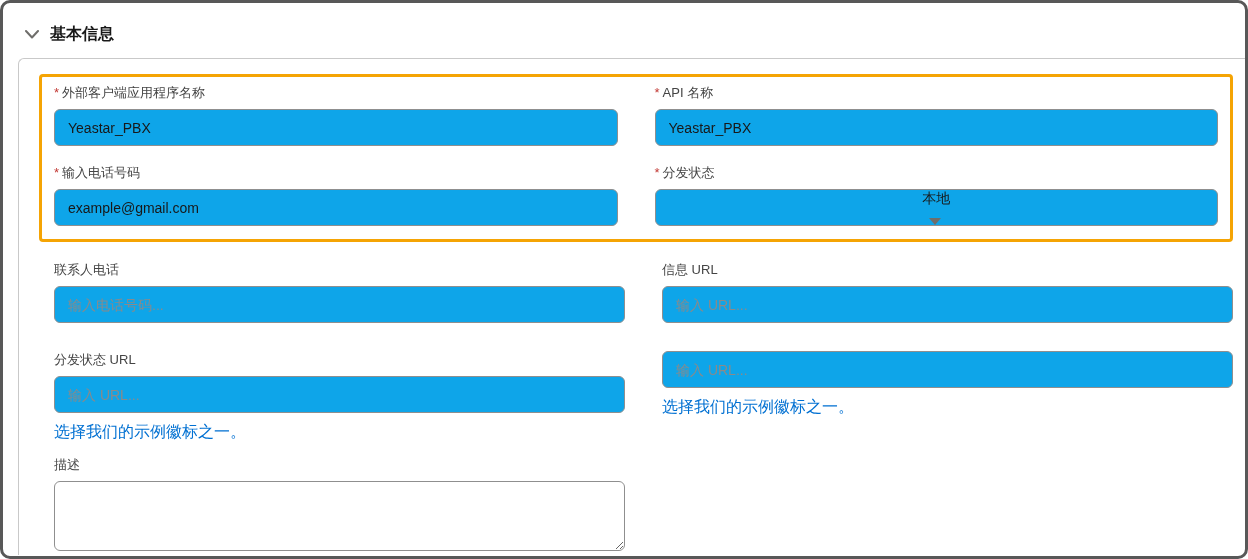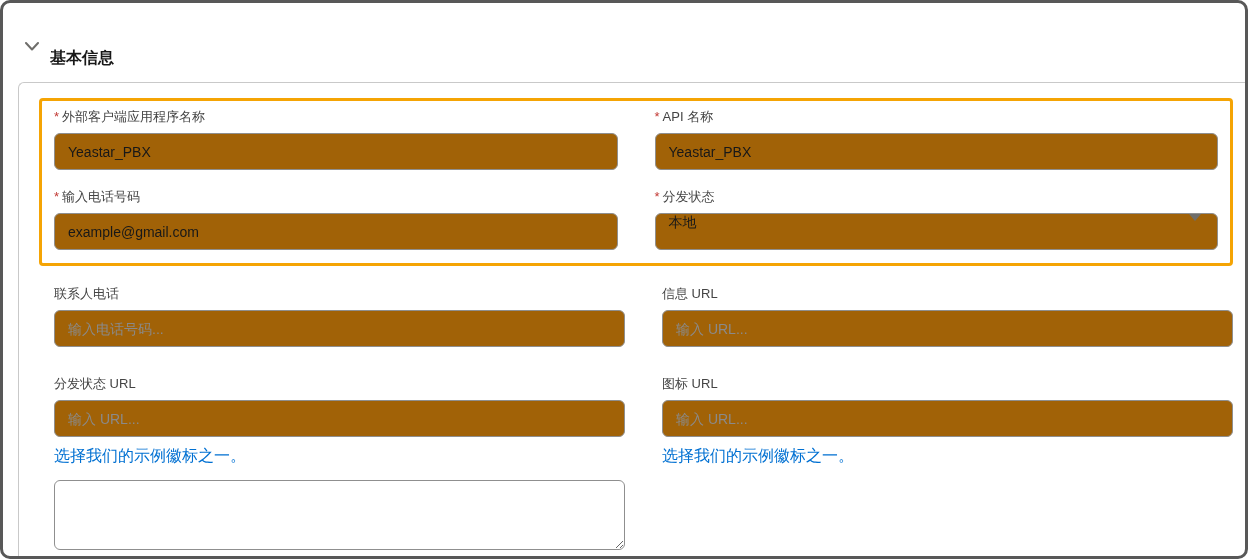--- a/index.html
+++ b/index.html
@@ -12,21 +12,21 @@
     border: 3px solid #585858;
     border-radius: 10px;
     background: #fff;
     overflow: hidden;
   }
 
   .section-header {
     display: flex; align-items: center; gap: 11px;
     padding: 21px 0 13px 22px;
   }
-  .section-title { font-size: 16px; font-weight: bold; color: #181818; margin-top: 24px; }
+  .section-title { font-size: 16px; font-weight: bold; color: #181818; }
   .chev { width: 14px; height: 9px; display: block; }
 
   .card {
     margin-left: 15px;
     height: 497px;
     border-top: 1px solid #C9C9C9;
     border-left: 1px solid #C9C9C9;
     border-top-left-radius: 6px;
     padding: 15px 12px 0 20px;
   }
@@ -46,32 +46,33 @@
     line-height: 18px;
   }
   .req { color: #C23934; margin-right: 3px; font-size: 13px; }
 
   .tinput, .sel {
     width: 100%; height: 37px;
     border: 1px solid #8f8f8f;
     border-radius: 6px;
     padding: 0 13px;
     font-size: 14px; color: #181818;
-    background: #a16207;
+    background: #0ea5e9;
     font-family: "Liberation Sans", "DejaVu Sans", sans-serif;
   }
   .tinput::placeholder { color: #8a8a8a; opacity: 1; }
 
   .row-gap { margin-bottom: 18px; }
   .lower { padding: 19px 0 0 15px; }
   .lower .fieldcell { margin-bottom: 28px; }
 
   .sel {
-    display: flex; align-items: flex-start; justify-content: space-between;
+    display: flex; align-items: center; justify-content: space-between;
     cursor: pointer;
+    flex-direction: column;
   }
   .caret {
     width: 0; height: 0;
     border-left: 6px solid transparent;
     border-right: 6px solid transparent;
     border-top: 7px solid #6f6e6b;
     margin-right: 3px;
   }
 
   .sample-link {
@@ -143,27 +144,27 @@
           <input class="tinput" type="text" placeholder="输入 URL..." style="">
         </div>
       </div>
       <div class="grid2">
         <div class="fieldcell" style="margin-bottom:0;">
           <label class="field-label">分发状态 URL</label>
           <input class="tinput" type="text" placeholder="输入 URL..." style="">
           <a class="sample-link" href="#">选择我们的示例徽标之一。</a>
         </div>
         <div class="fieldcell" style="margin-bottom:0;">
-          <label class="field-label">图标 URL</label>
           <input class="tinput" type="text" placeholder="输入 URL..." style="">
           <a class="sample-link" href="#">选择我们的示例徽标之一。</a>
         </div>
       </div>
       <div class="grid2 desc-wrap">
         <div class="fieldcell" style="margin-bottom:0;">
+          <label class="field-label">描述</label>
           <textarea class="desc-area" style=""></textarea>
         </div>
         <div></div>
       </div>
     </div>
 
   </div>
 </div>
 
 </body></html>

